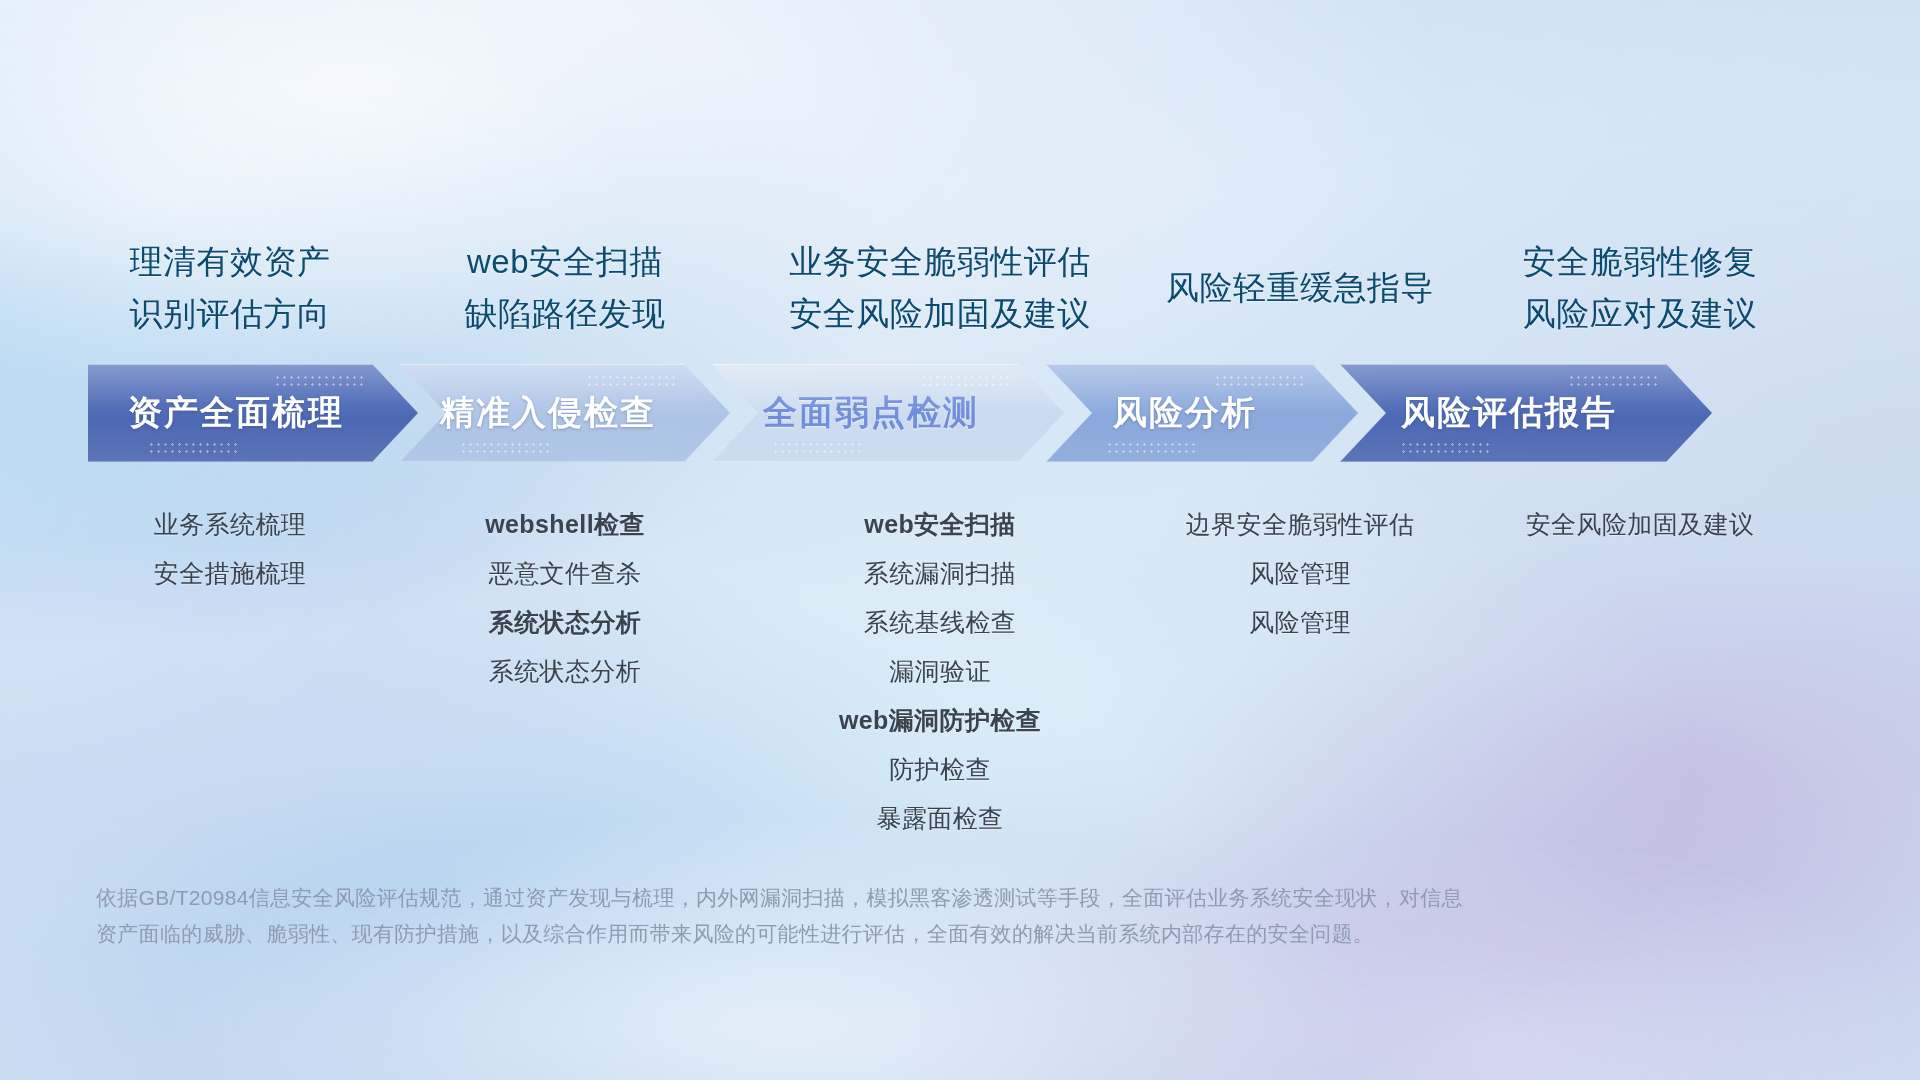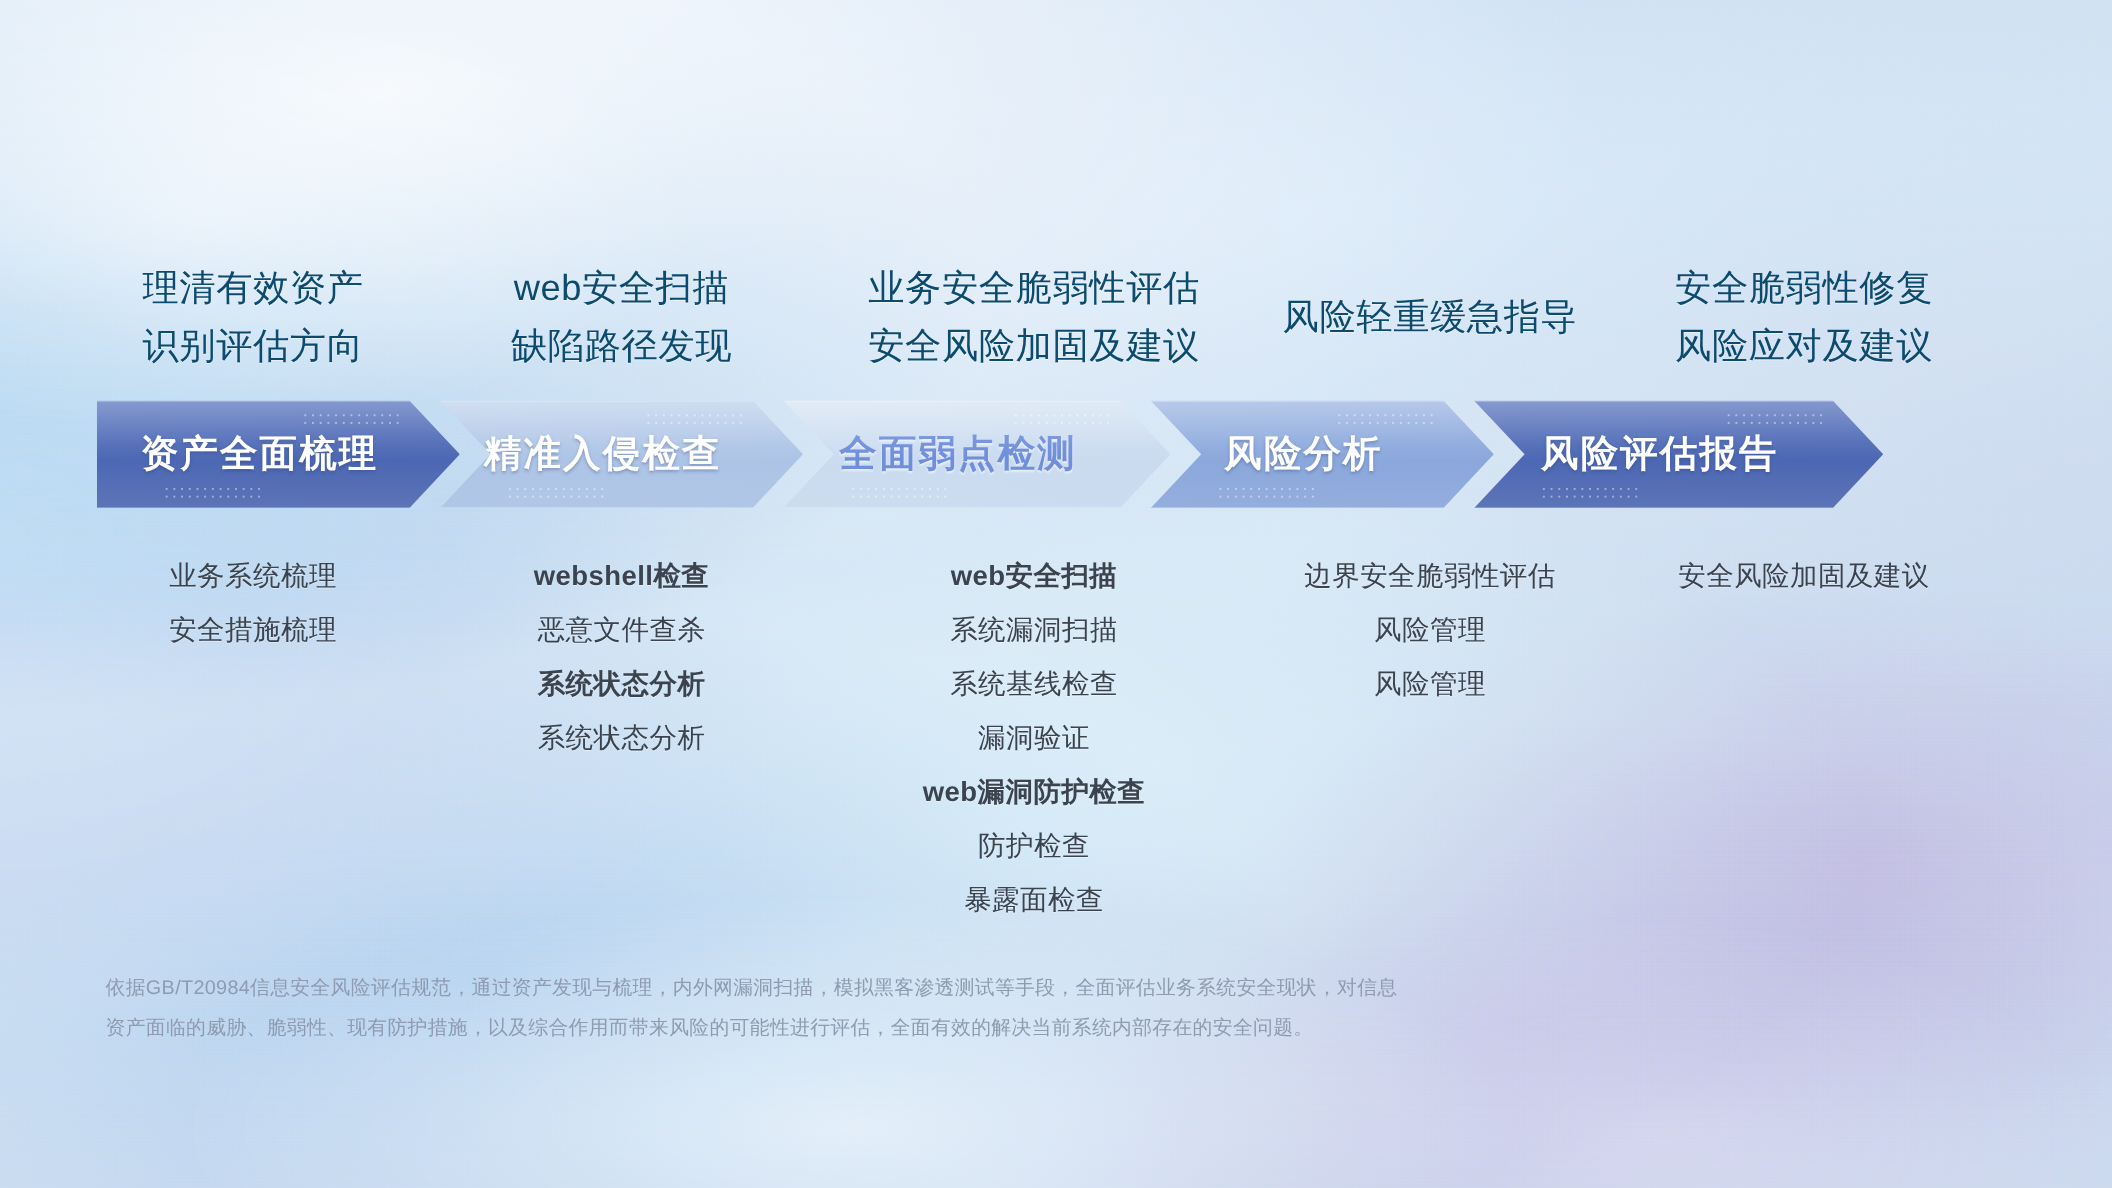--- a/index.html
+++ b/index.html
@@ -95,21 +95,21 @@
   .bot-item{
     font-size:25px; color:#3b434f; line-height:49px;
     white-space:nowrap; letter-spacing:.4px;
     text-shadow:0 1px 0 rgba(255,255,255,.4);
   }
   .bot-item.em{ font-weight:700; }
 
   
   #footer{
     position:absolute; left:96px; top:880px; width:1560px;
-    font-size:18px; line-height:36px; color:#8e9bb0; letter-spacing:.3px;
+    font-size:21px; line-height:36px; color:#8e9bb0; letter-spacing:.3px;
   }
   #footer p{ margin:0; }
 </style>
 </head>
 <body>
 
 <div id="bg"></div>
 <div id="bg-veil"></div>
 <div id="bg-grain"></div>
 

